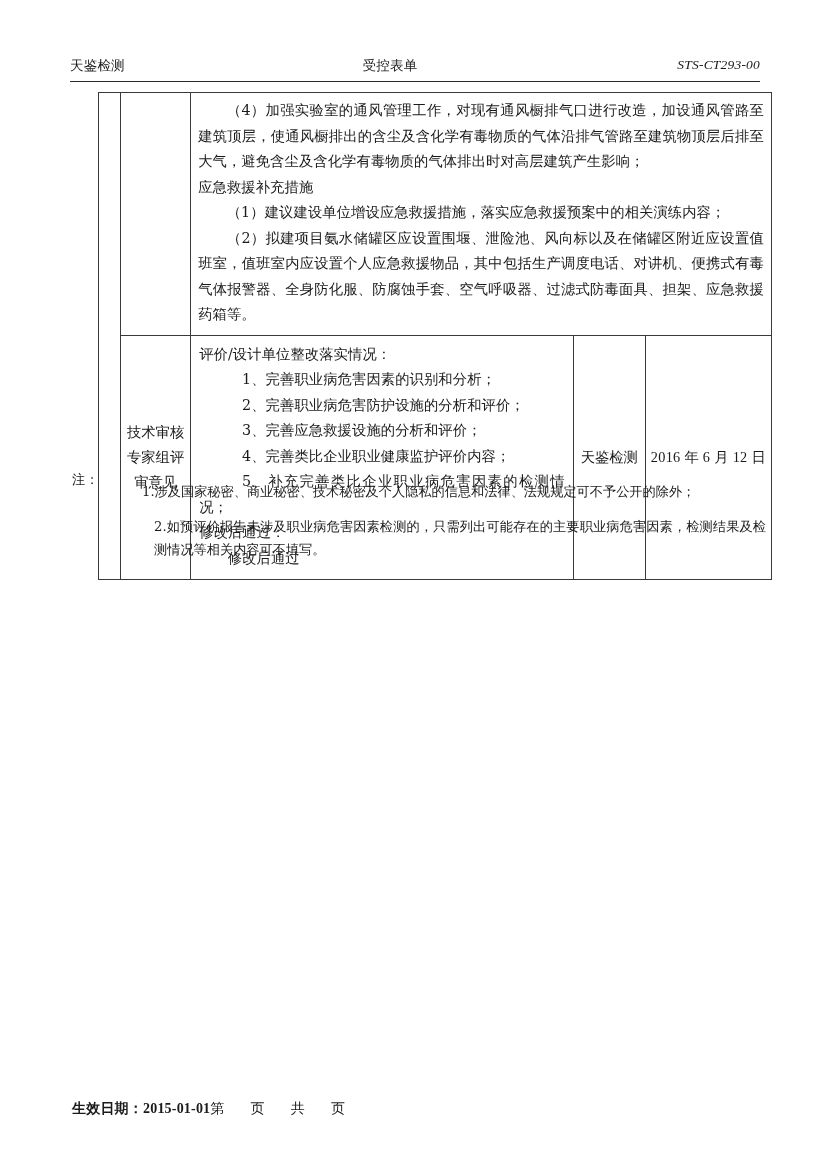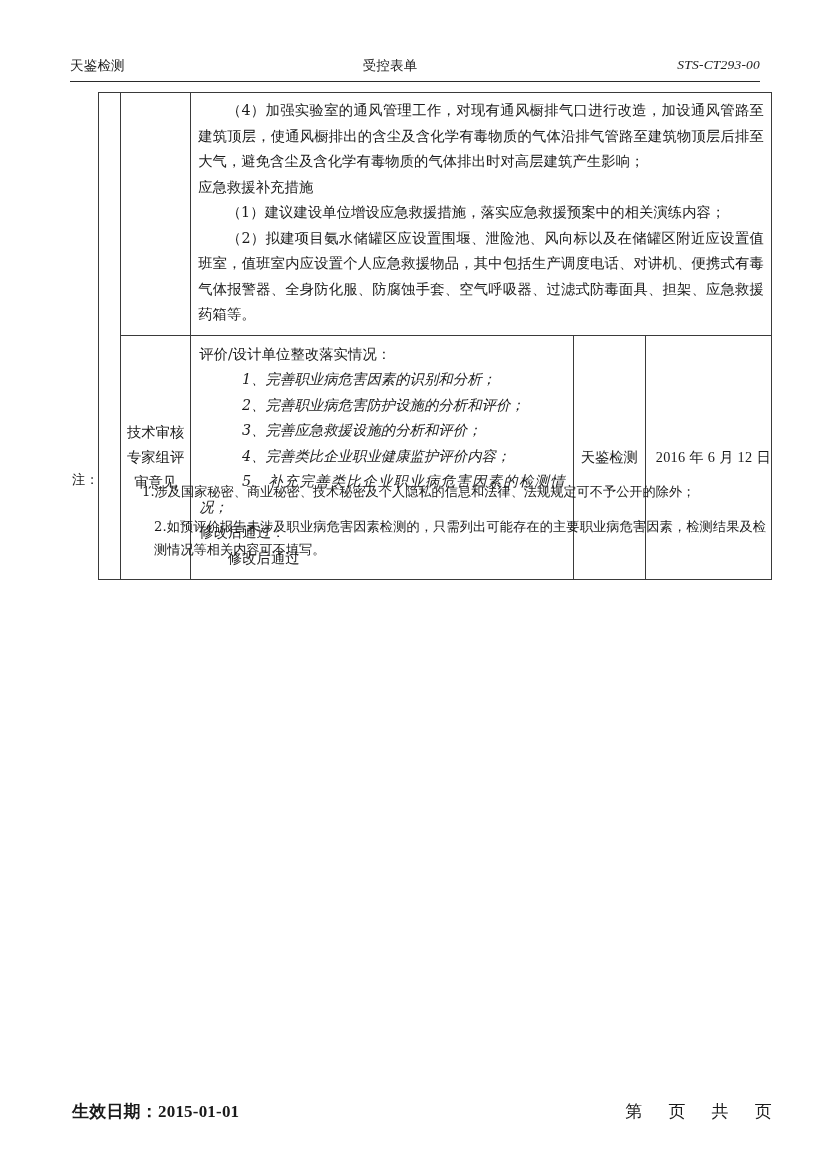--- a/index.html
+++ b/index.html
@@ -77,28 +77,28 @@
   }
 
   .para {
     margin: 0;
     line-height: 25.5px;
     text-align: justify;
     text-justify: inter-ideograph;
     letter-spacing: 0.1px;
   }
   .para.indent2 { text-indent: 2em; }
-  .para.indent3 { text-indent: 3em; font-style: italic; }
+  .para.indent3 { text-indent: 3em; }
   .para.hang    { text-indent: 0; }
 
   .review-block { padding: 6px 8px 8px 8px; }
   .review-block .para { line-height: 25.5px; }
 
   .keyval {
-    text-align: right;
+    text-align: center;
     font-family: "Liberation Serif", "DejaVu Serif", serif;
     letter-spacing: 0.3px;
   }
 
   
   .notes {
     position: absolute;
     left: 72px;
     top: 468px;
     width: 706px;
@@ -120,22 +120,21 @@
   .notes-body p.cont { text-indent: 0; padding-left: 12px; }
 
   
   .doc-footer {
     position: absolute;
     left: 72px;
     top: 1100px;
     width: 700px;
     display: flex;
     align-items: baseline;
-    justify-content: space-between;
-    font-size: 17px;
+    font-size: 14px;
     letter-spacing: 0.2px;
   }
   .footer-left { font-family: "Liberation Serif", "DejaVu Serif", serif; font-weight: 600; }
   .footer-right { display: flex; gap: 26px; }
 </style>
 </head>
 <body>
 
 <div class="page">
 

